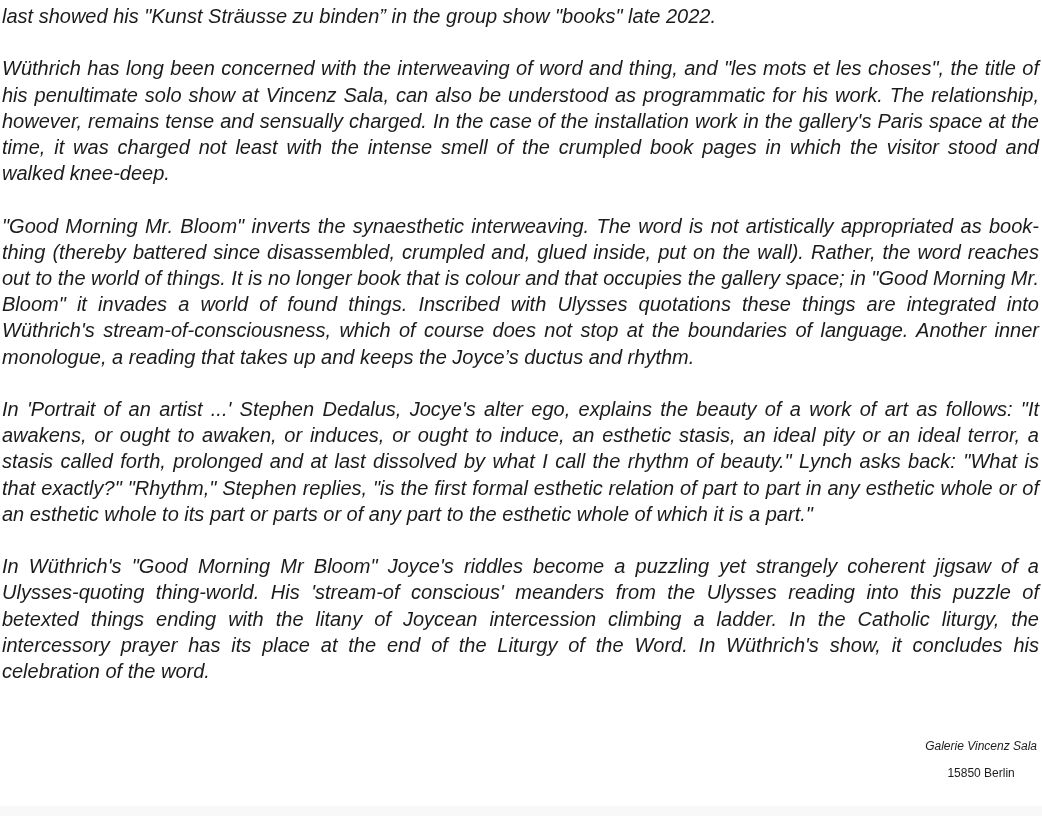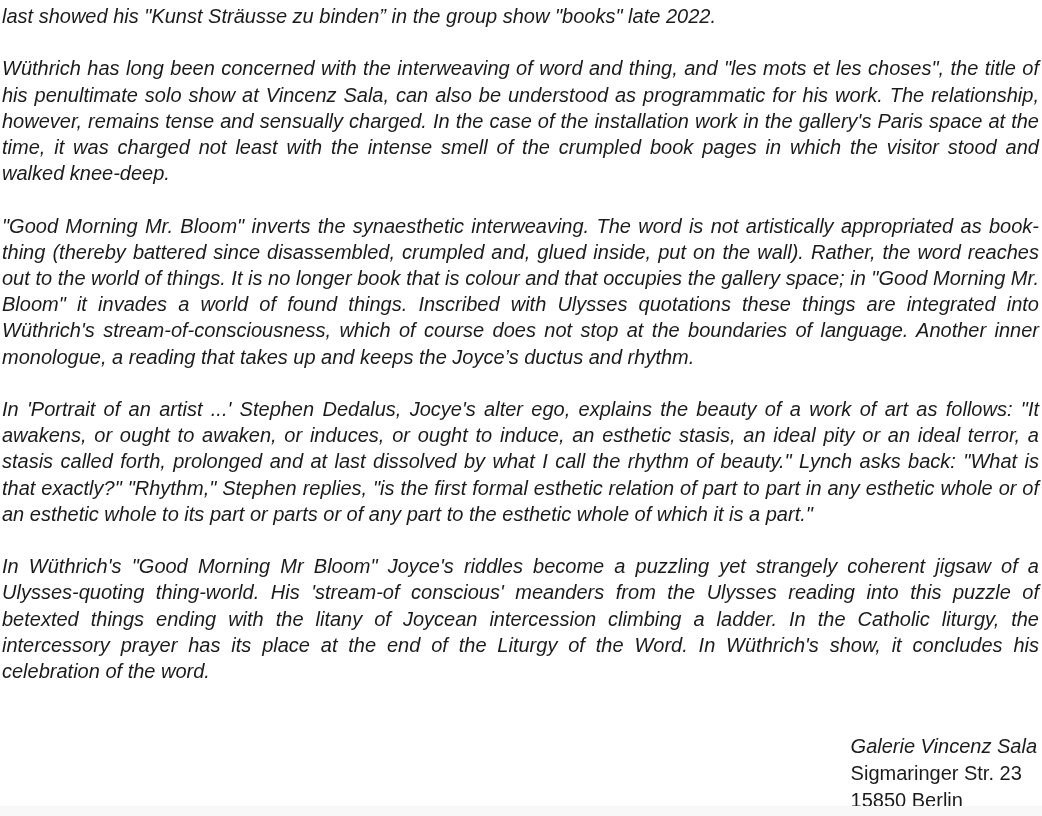--- a/index.html
+++ b/index.html
@@ -27,22 +27,22 @@
   }
   .body-text p {
     margin: 0 0 26.2px 0;
     text-align: justify;
     text-justify: inter-word;
   }
   .signature {
     position: absolute;
     top: 733px;
     right: 5px;
-    text-align: left;
-    font-size: 20px;
+    text-align: center;
+    font-size: 12px;
     line-height: 27px;
   }
   .signature .line-italic {
     font-style: italic;
   }
   .signature .line-plain {
     font-style: normal;
   }
   .page-bottom-edge {
     position: absolute;
@@ -61,19 +61,18 @@
   <div class="body-text">
     <p>last showed his "Kunst Sträusse zu binden” in the group show "books" late 2022.</p>
     <p>Wüthrich has long been concerned with the interweaving of word and thing, and "les mots et les choses", the title of his penultimate solo show at Vincenz Sala, can also be understood as programmatic for his work. The relationship, however, remains tense and sensually charged. In the case of the installation work in the gallery's Paris space at the time, it was charged not least with the intense smell of the crumpled book pages in which the visitor stood and walked knee-deep.</p>
     <p>"Good Morning Mr. Bloom" inverts the synaesthetic interweaving. The word is not artistically appropriated as book-thing (thereby battered since disassembled, crumpled and, glued inside, put on the wall). Rather, the word reaches out to the world of things. It is no longer book that is colour and that occupies the gallery space; in "Good Morning Mr. Bloom" it invades a world of found things. Inscribed with Ulysses quotations these things are integrated into Wüthrich's stream-of-consciousness, which of course does not stop at the boundaries of language. Another inner monologue, a reading that takes up and keeps the Joyce’s ductus and rhythm.</p>
     <p>In 'Portrait of an artist ...' Stephen Dedalus, Jocye's alter ego, explains the beauty of a work of art as follows: "It awakens, or ought to awaken, or induces, or ought to induce, an esthetic stasis, an ideal pity or an ideal terror, a stasis called forth, prolonged and at last dissolved by what I call the rhythm of beauty." Lynch asks back: "What is that exactly?" "Rhythm," Stephen replies, "is the first formal esthetic relation of part to part in any esthetic whole or of an esthetic whole to its part or parts or of any part to the esthetic whole of which it is a part."</p>
     <p>In Wüthrich's "Good Morning Mr Bloom" Joyce's riddles become a puzzling yet strangely coherent jigsaw of a Ulysses-quoting thing-world. His 'stream-of conscious' meanders from the Ulysses reading into this puzzle of betexted things ending with the litany of Joycean intercession climbing a ladder. In the Catholic liturgy, the intercessory prayer has its place at the end of the Liturgy of the Word. In Wüthrich's show, it concludes his celebration of the word.</p>
   </div>
 
   <div class="signature">
     <div class="line-italic">Galerie Vincenz Sala</div>
-    <div class="line-plain">Sigmaringer Str. 23</div>
     <div class="line-plain">15850 Berlin</div>
   </div>
 
   <div class="page-bottom-edge"></div>
 
 </div>
 
 </body></html>

